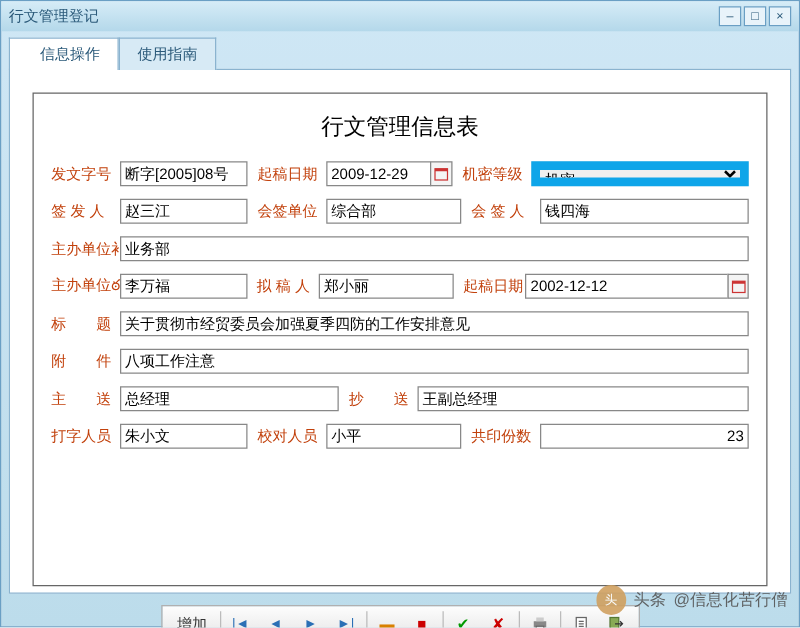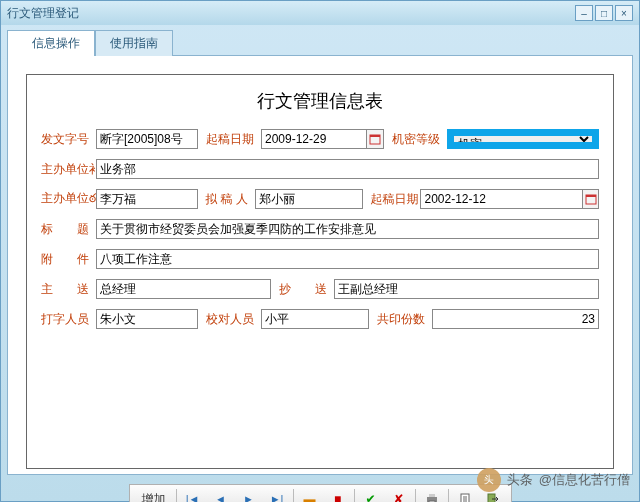--- a/index.html
+++ b/index.html
@@ -52,32 +52,42 @@
 
   <div class="panel">
     <div class="form-box">
       <div class="form-title">行文管理信息表</div>
 
       <div class="row">
         <span class="lbl w60">发文字号</span>
         <input type="text" class="inp-s" value="断字[2005]08号" style="">
         <div class="gap"></div>
         <span class="lbl w60">起稿日期</span>
-        <input type="text" style="width: 106px;" value="2009-12-29">
+        <input type="text" style="width: 84px;" value="2009-12-29">
         <div class="cal-btn">
             <svg viewBox="0 0 12 12">
               <rect x="1" y="2" width="10" height="9" fill="none" stroke="#c33" stroke-width="1"></rect>
               <rect x="1" y="2" width="10" height="2" fill="#c33"></rect>
             </svg>
           </div>
         <div class="gap"></div>
         <span class="lbl w60">机密等级</span>
         <select style="flex:1"><option>机密</option></select>
       </div>
 
+      <div class="row">
+        <span class="lbl w60">签 发 人</span>
+        <input type="text" class="inp-s" value="赵三江" style="">
+        <div class="gap"></div>
+        <span class="lbl w60">会签单位</span>
+        <input type="text" style="width: 108px;" value="综合部">
+        <div class="gap"></div>
+        <span class="lbl w60">会 签 人</span>
+        <input type="text" class="inp-l" value="钱四海" style="">
+      </div>
 
       <div class="row">
         <span class="lbl w60">主办单位衤</span>
         <input type="text" class="inp-l" value="业务部" style="">
       </div>
 
       <div class="row">
         <span class="lbl w60">主办单位ఠ</span>
         <input type="text" class="inp-s" value="李万福" style="">
         <div class="gap"></div>

